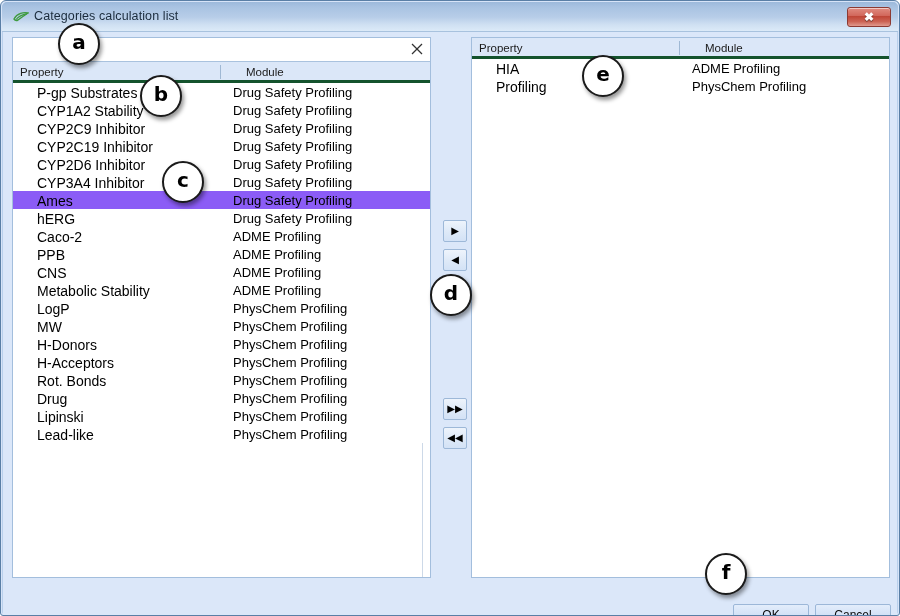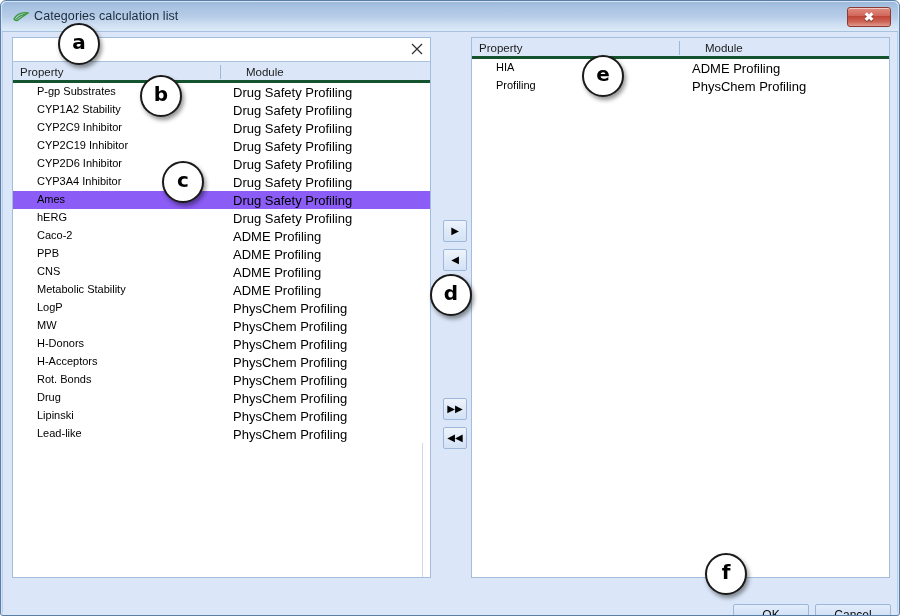--- a/index.html
+++ b/index.html
@@ -148,21 +148,21 @@
     position: relative;
     height: 18px;
     width: 100%;
   }
   .row.selected {
     background: #8b5cf6;
   }
   .row .cell-prop {
     position: absolute;
     left: 24px; top: 2px;
-    font-size: 11px;
+    font-size: 14px;
     color: #000000;
     white-space: nowrap;
   }
   .row .cell-mod {
     position: absolute;
     left: 220px; top: 2px;
     font-size: 13px;
     color: #000000;
     white-space: nowrap;
   }

